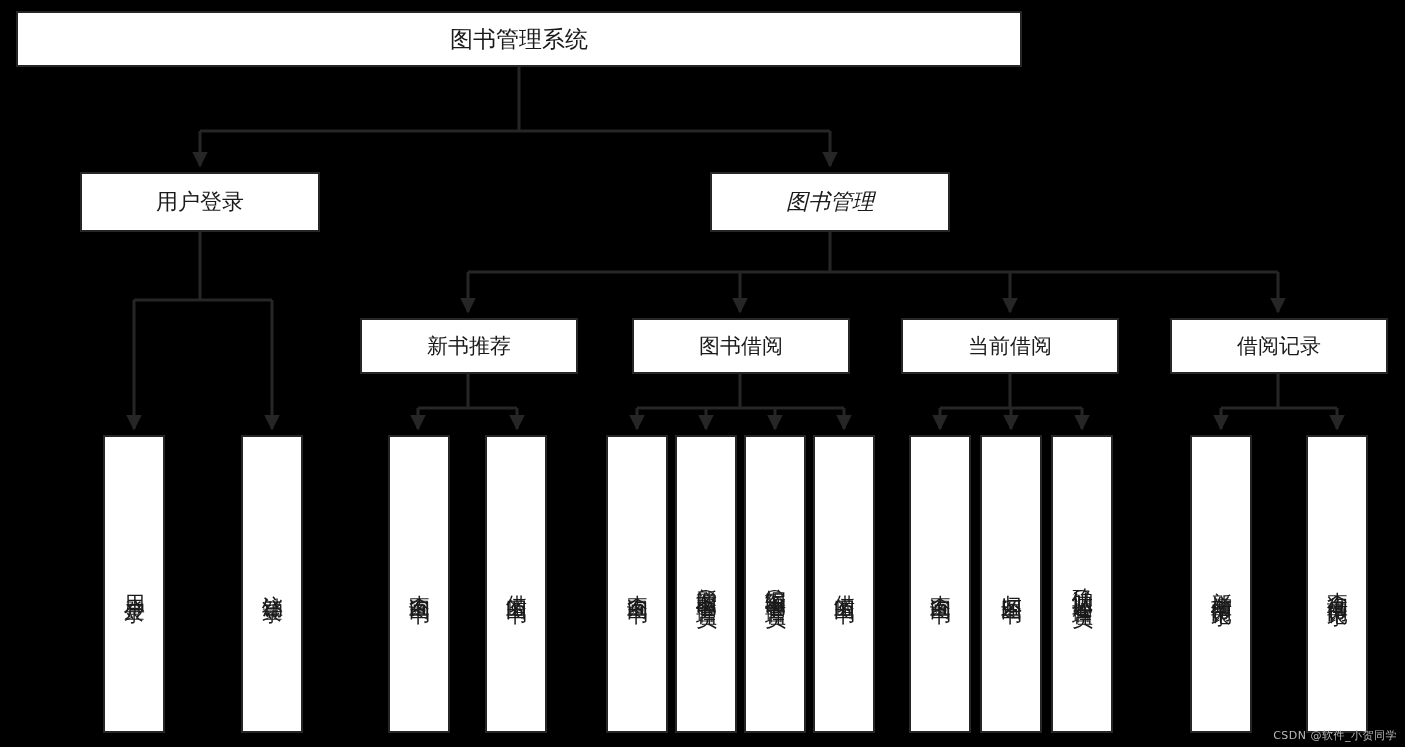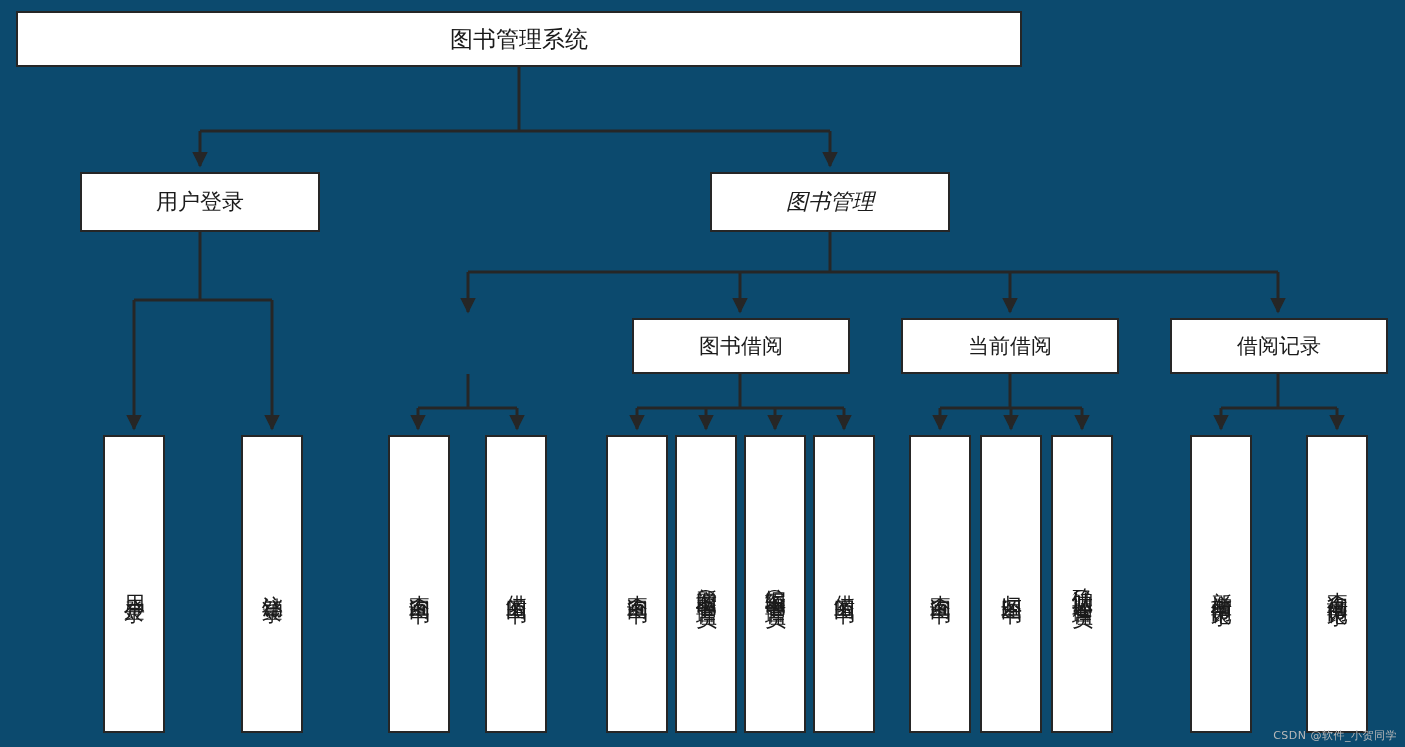--- a/index.html
+++ b/index.html
@@ -7,21 +7,21 @@
     padding: 0;
     background: #ffffff;
   }
   body {
     font-family: "DejaVu Sans", "Liberation Sans", sans-serif;
   }
   #canvas {
     position: relative;
     width: 1405px;
     height: 747px;
-    background: #0c4a6e;
+    background: #000000;
     overflow: hidden;
   }
   #edges {
     position: absolute;
     left: 0;
     top: 0;
     width: 1405px;
     height: 747px;
     pointer-events: none;
   }
@@ -132,20 +132,23 @@
     <span class="lbl">图书管理系统</span>
   </div>
 
   <div class="node lvl1" style="left:80px; top:172px; width:240px; height:60px;">
     <span class="lbl">用户登录</span>
   </div>
   <div class="node lvl1" style="left:710px; top:172px; width:240px; height:60px;font-style:italic;">
     <span class="lbl">图书管理</span>
   </div>
 
+  <div class="node lvl2" style="left:360px; top:318px; width:218px; height:56px;">
+    <span class="lbl">新书推荐</span>
+  </div>
   <div class="node lvl2" style="left:632px; top:318px; width:218px; height:56px;">
     <span class="lbl">图书借阅</span>
   </div>
   <div class="node lvl2" style="left:901px; top:318px; width:218px; height:56px;">
     <span class="lbl">当前借阅</span>
   </div>
   <div class="node lvl2" style="left:1170px; top:318px; width:218px; height:56px;">
     <span class="lbl">借阅记录</span>
   </div>
 

